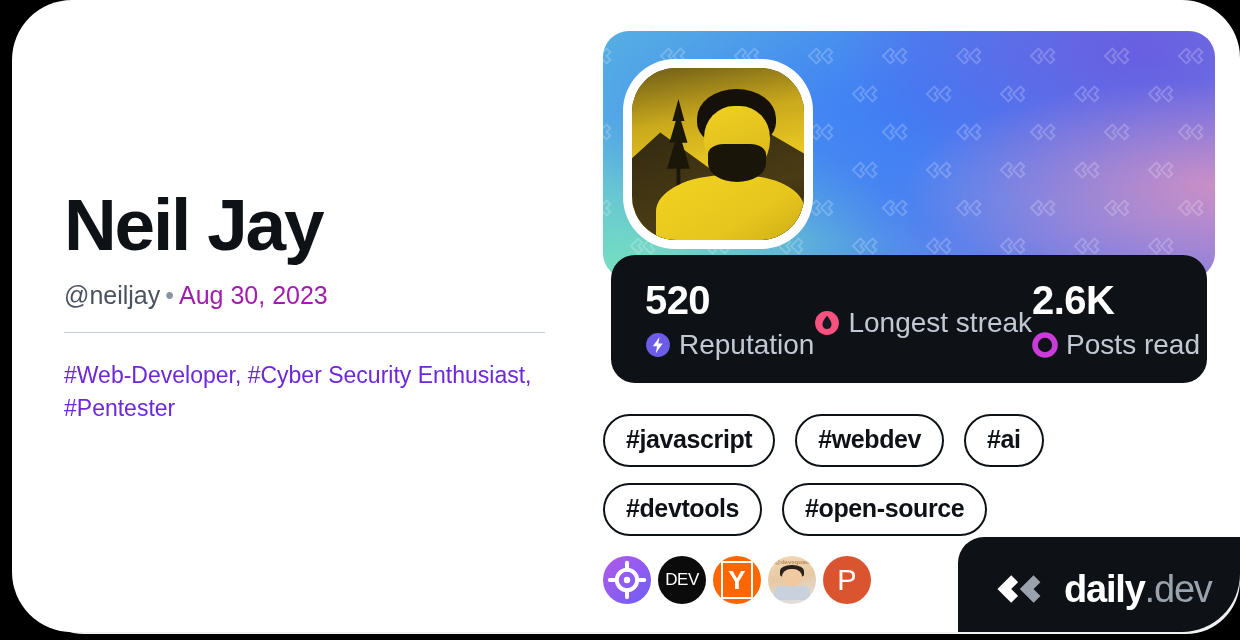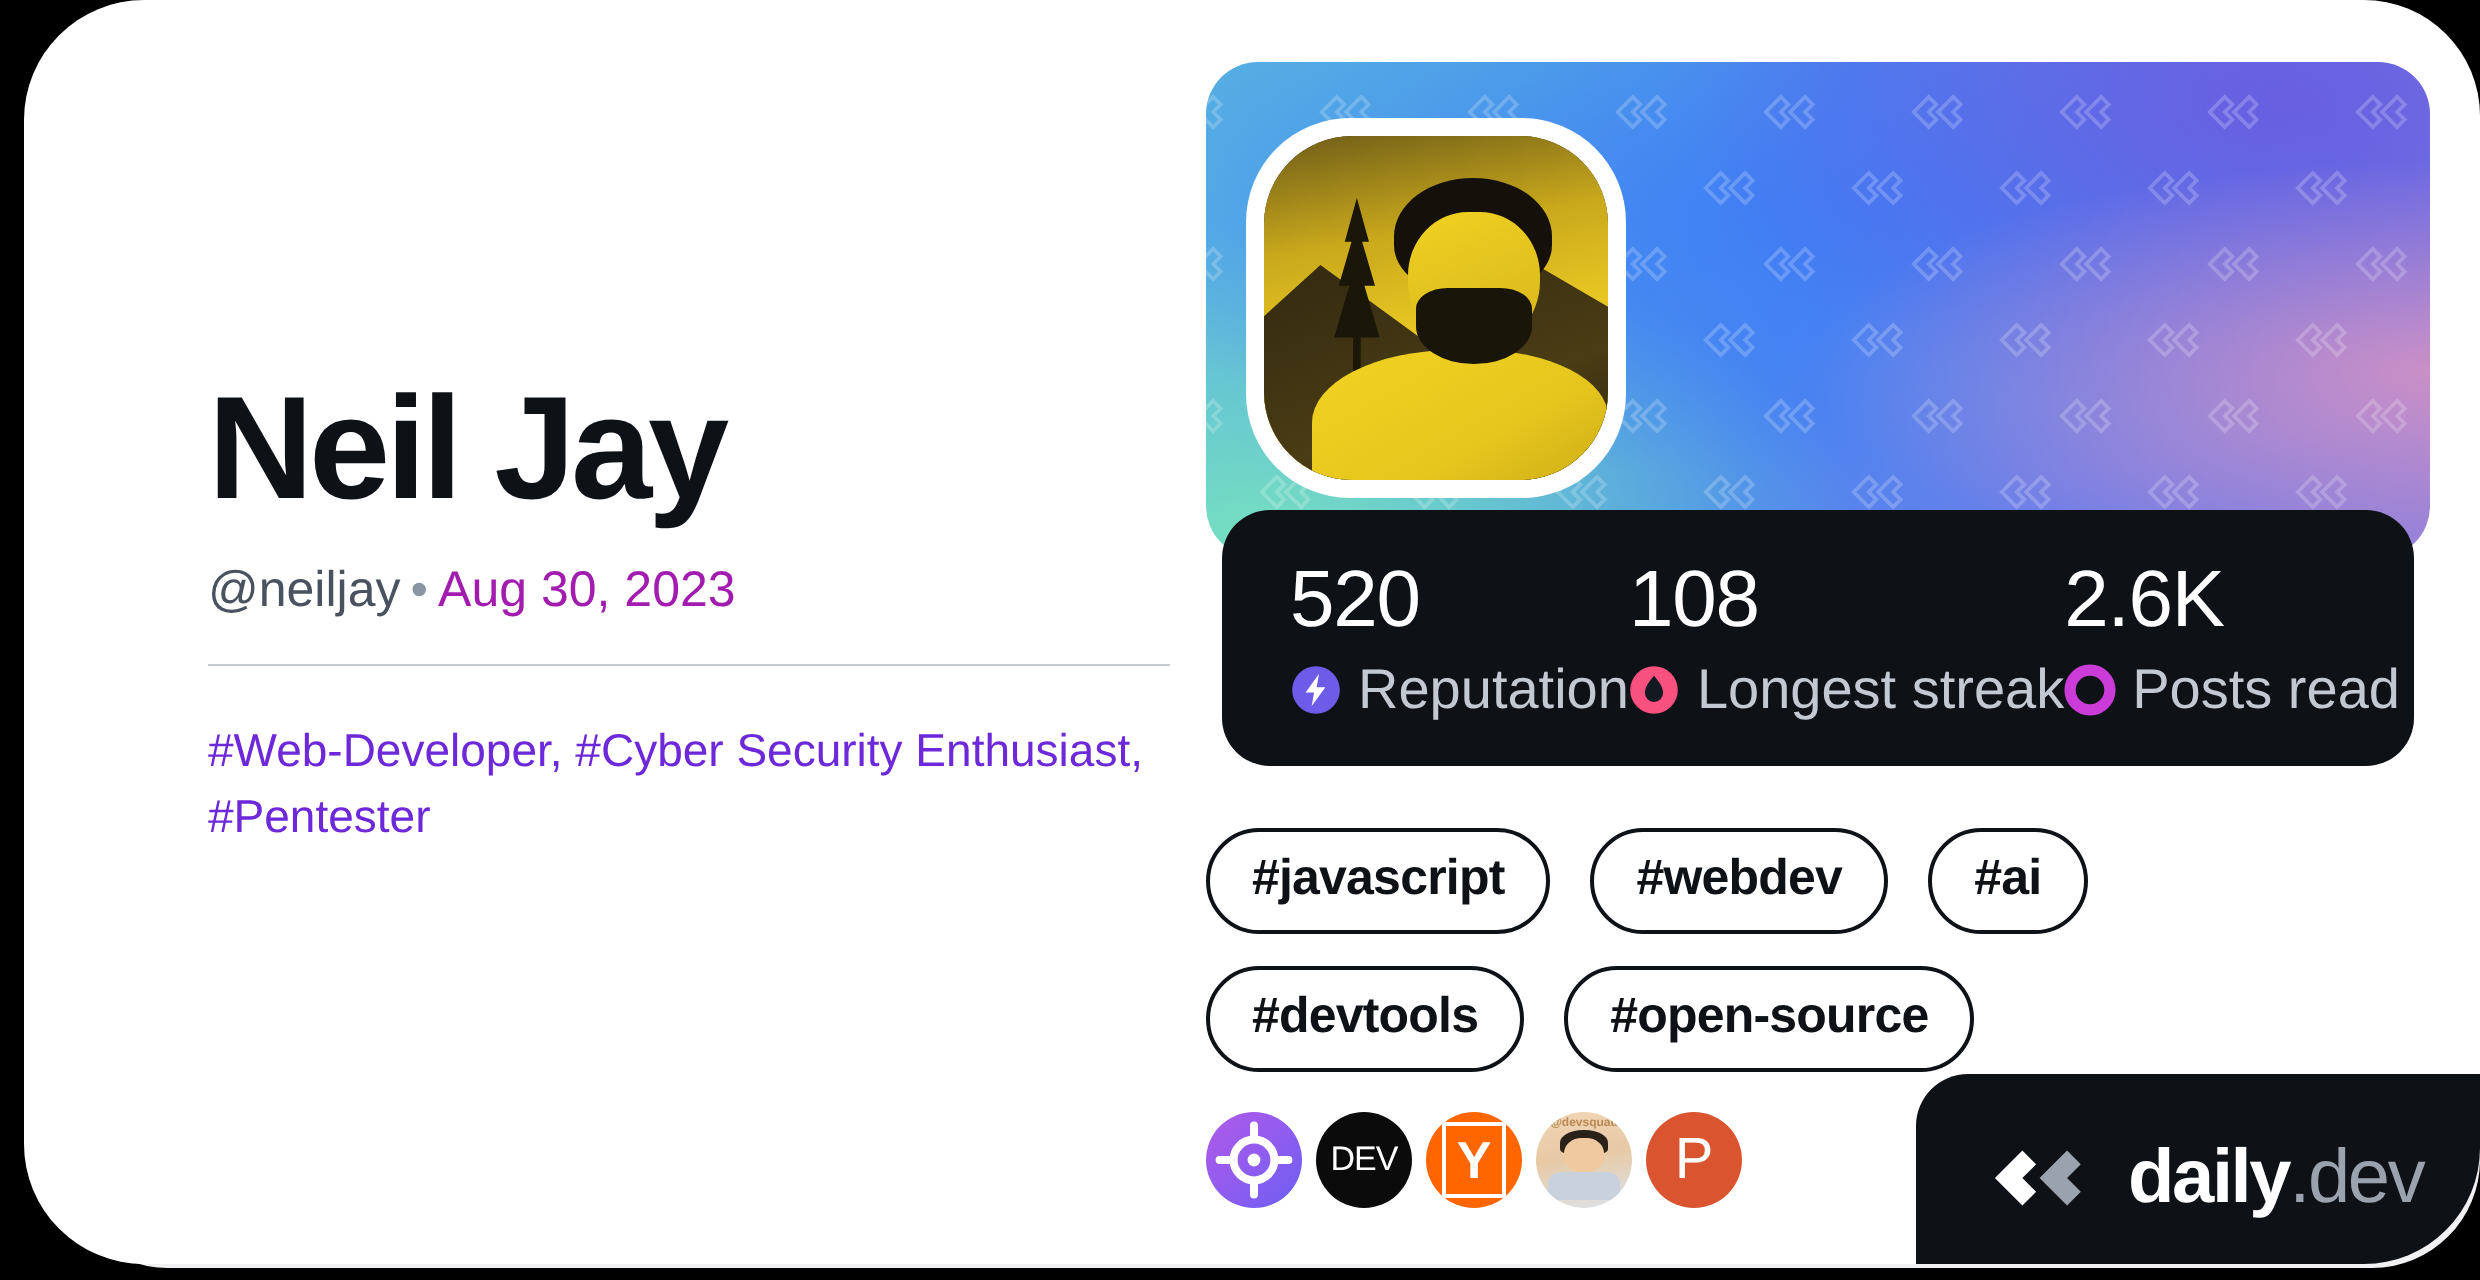--- a/index.html
+++ b/index.html
@@ -42,21 +42,20 @@
     border-radius: 60px 58px 58px 60px;
     overflow: hidden;
   }
 
   
   .left-col {
     position: absolute;
     left: 52px;
     top: 188px;
     width: 500px;
-    margin-left: 40px;
   }
 
   .display-name {
     font-size: 73px;
     font-weight: bold;
     letter-spacing: -2.2px;
     color: #0e1217;
     line-height: 1.02;
     white-space: nowrap;
   }
@@ -192,21 +191,21 @@
     height: 128px;
     background: #0e1217;
     border-radius: 24px;
     display: flex;
     align-items: center;
     padding: 0 34px;
   }
   .stat { flex: 1 1 0; }
   .stat-value {
     font-size: 40px;
-    font-weight: normal;
+    font-weight: bold;
     color: #ffffff;
     letter-spacing: -0.6px;
     line-height: 1.1;
   }
   .stat-label-row {
     display: flex;
     align-items: center;
     gap: 8px;
     margin-top: 7px;
   }
@@ -607,21 +606,20 @@
       <div class="stat-value">520</div>
       <div class="stat-label-row">
         <svg class="stat-ico" viewBox="0 0 24 24">
       <circle cx="12" cy="12" r="11" fill="#6d5ce7"></circle>
       <path d="M13.4 4.5 L7.2 13.1 h3.9 l-1.1 6.4 6.3 -8.8 h-4.0 z" fill="#ffffff"></path>
     </svg>
         <span class="stat-label">Reputation</span>
       </div>
     </div>
     <div class="stat">
-      <div class="stat-value">108</div>
       <div class="stat-label-row">
         <svg class="stat-ico" viewBox="0 0 24 24">
       <circle cx="12" cy="12" r="11" fill="#f8507f"></circle>
       <path d="M12 5.4 C9.6 8.4 7.8 10.6 7.8 13.3 a4.2 4.2 0 0 0 8.4 0 C16.2 10.6 14.4 8.4 12 5.4 Z" fill="#141820"></path>
     </svg>
         <span class="stat-label">Longest streak</span>
       </div>
     </div>
     <div class="stat">
       <div class="stat-value">2.6K</div>

